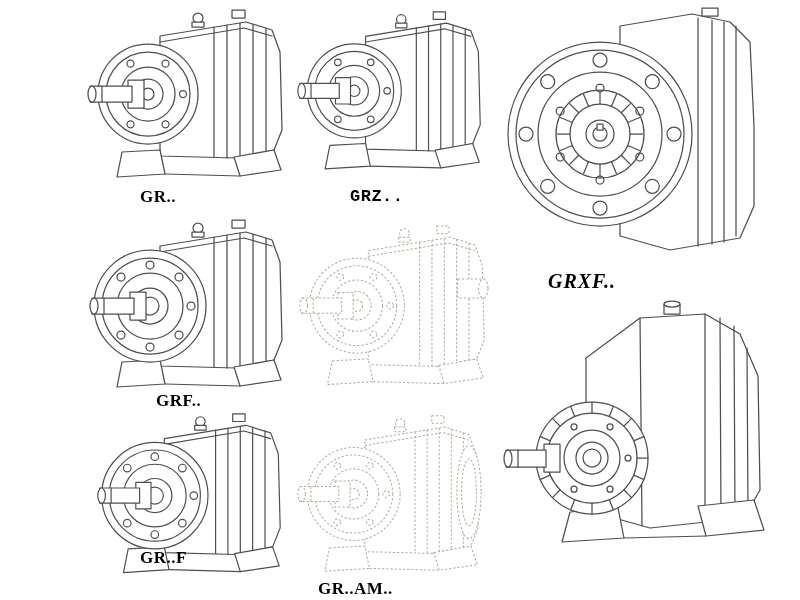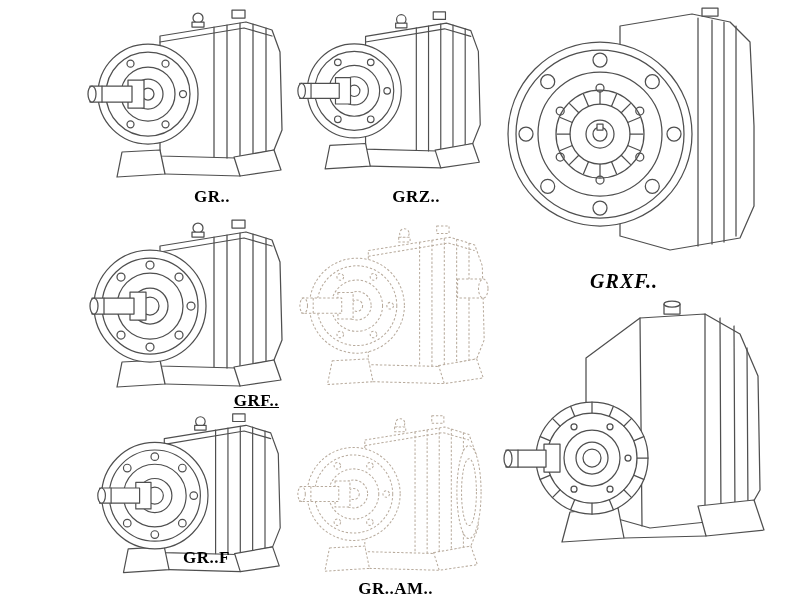--- a/index.html
+++ b/index.html
@@ -6,21 +6,21 @@
   .canvas{
     position:relative;width:800px;height:600px;
     background:var(--bg,#ffffff);overflow:hidden;
     font-family:"Liberation Serif",serif;
   }
   .drawings{position:absolute;left:0;top:0;}
   .solid{stroke:var(--stroke,#4f4f4f);stroke-width:1.25;stroke-linejoin:round;stroke-linecap:round;}
   .ghost{stroke:var(--ghost,#b8ab9d);stroke-width:1.1;stroke-dasharray:2.5 2;stroke-linejoin:round;}
   .lbl{
     position:absolute;font-weight:700;font-size:17px;letter-spacing:.5px;
-    text-align:right;color:var(--label,#000);white-space:nowrap;
+    text-align:left;color:var(--label,#000);white-space:nowrap;
   }
   .lbl.big{font-size:20px;letter-spacing:1px;font-style:italic;}
 </style>
 </head>
 <body>
 
 <div class="canvas">
 
   <svg class="drawings" width="800" height="600" viewBox="0 0 800 600">
     <defs>
@@ -167,19 +167,19 @@
         <ellipse cx="186" cy="84" rx="8" ry="36" fill="none"></ellipse>
       </g>
     </g>
 
     <g class="solid" transform="translate(500,300)">
       <use href="#unitE"></use>
     </g>
   </svg>
 
   <div class="lbl" style="left:140px;top:187px;width:90px;">GR..</div>
-  <div class="lbl" style="left:350px;top:187px;width:90px;">GRZ..</div>
+  <div class="lbl" style="left:350px;top:187px;width:90px;font-family:Liberation Mono, monospace;">GRZ..</div>
   <div class="lbl big" style="left:548px;top:270px;width:110px;">GRXF..</div>
-  <div class="lbl" style="left:179px;top:391px;width:100px;text-decoration:underline;">GRF..</div>
+  <div class="lbl" style="left:156px;top:391px;width:100px;">GRF..</div>
   <div class="lbl" style="left:140px;top:548px;width:90px;">GR..F</div>
   <div class="lbl" style="left:318px;top:579px;width:115px;">GR..AM..</div>
 
 </div>
 
 </body></html>

